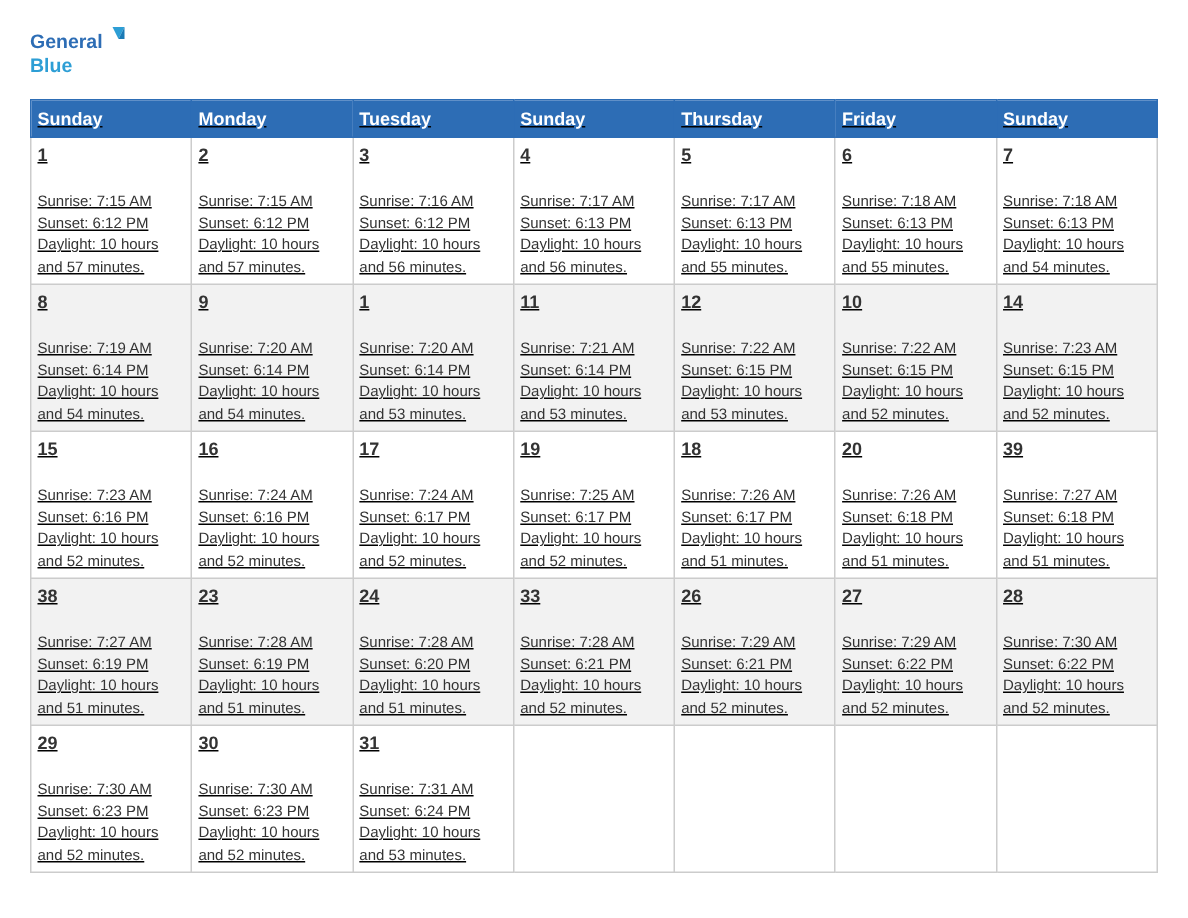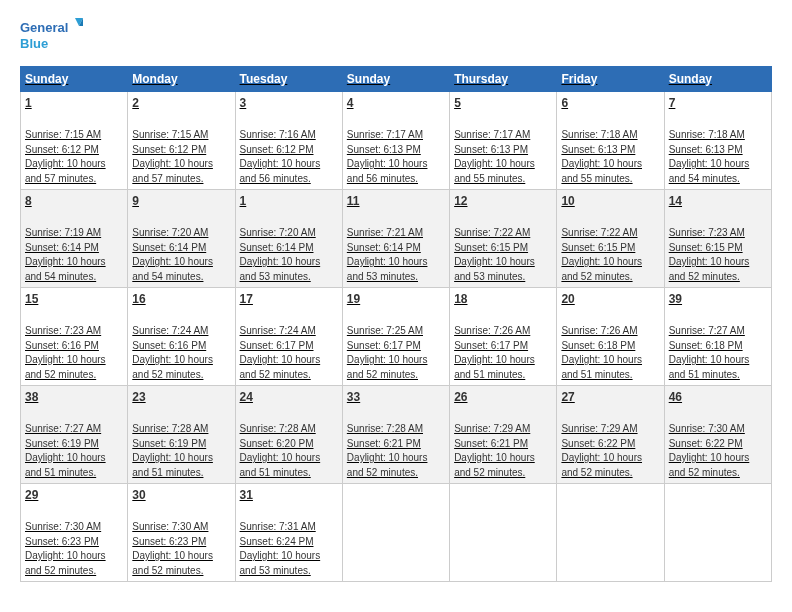--- a/index.html
+++ b/index.html
@@ -228,21 +228,21 @@
           </td>
           <td>
             <span class="day-num">26</span>
             <div class="day-info">Sunrise: 7:29 AM<br>Sunset: 6:21 PM<br>Daylight: 10 hours and 52 minutes.</div>
           </td>
           <td>
             <span class="day-num">27</span>
             <div class="day-info">Sunrise: 7:29 AM<br>Sunset: 6:22 PM<br>Daylight: 10 hours and 52 minutes.</div>
           </td>
           <td>
-            <span class="day-num">46</span>
+            <span class="day-num">28</span>
             <div class="day-info">Sunrise: 7:30 AM<br>Sunset: 6:22 PM<br>Daylight: 10 hours and 52 minutes.</div>
           </td>
         </tr>
         <tr>
           <td>
             <span class="day-num">29</span>
             <div class="day-info">Sunrise: 7:30 AM<br>Sunset: 6:23 PM<br>Daylight: 10 hours and 52 minutes.</div>
           </td>
           <td>
             <span class="day-num">30</span>

